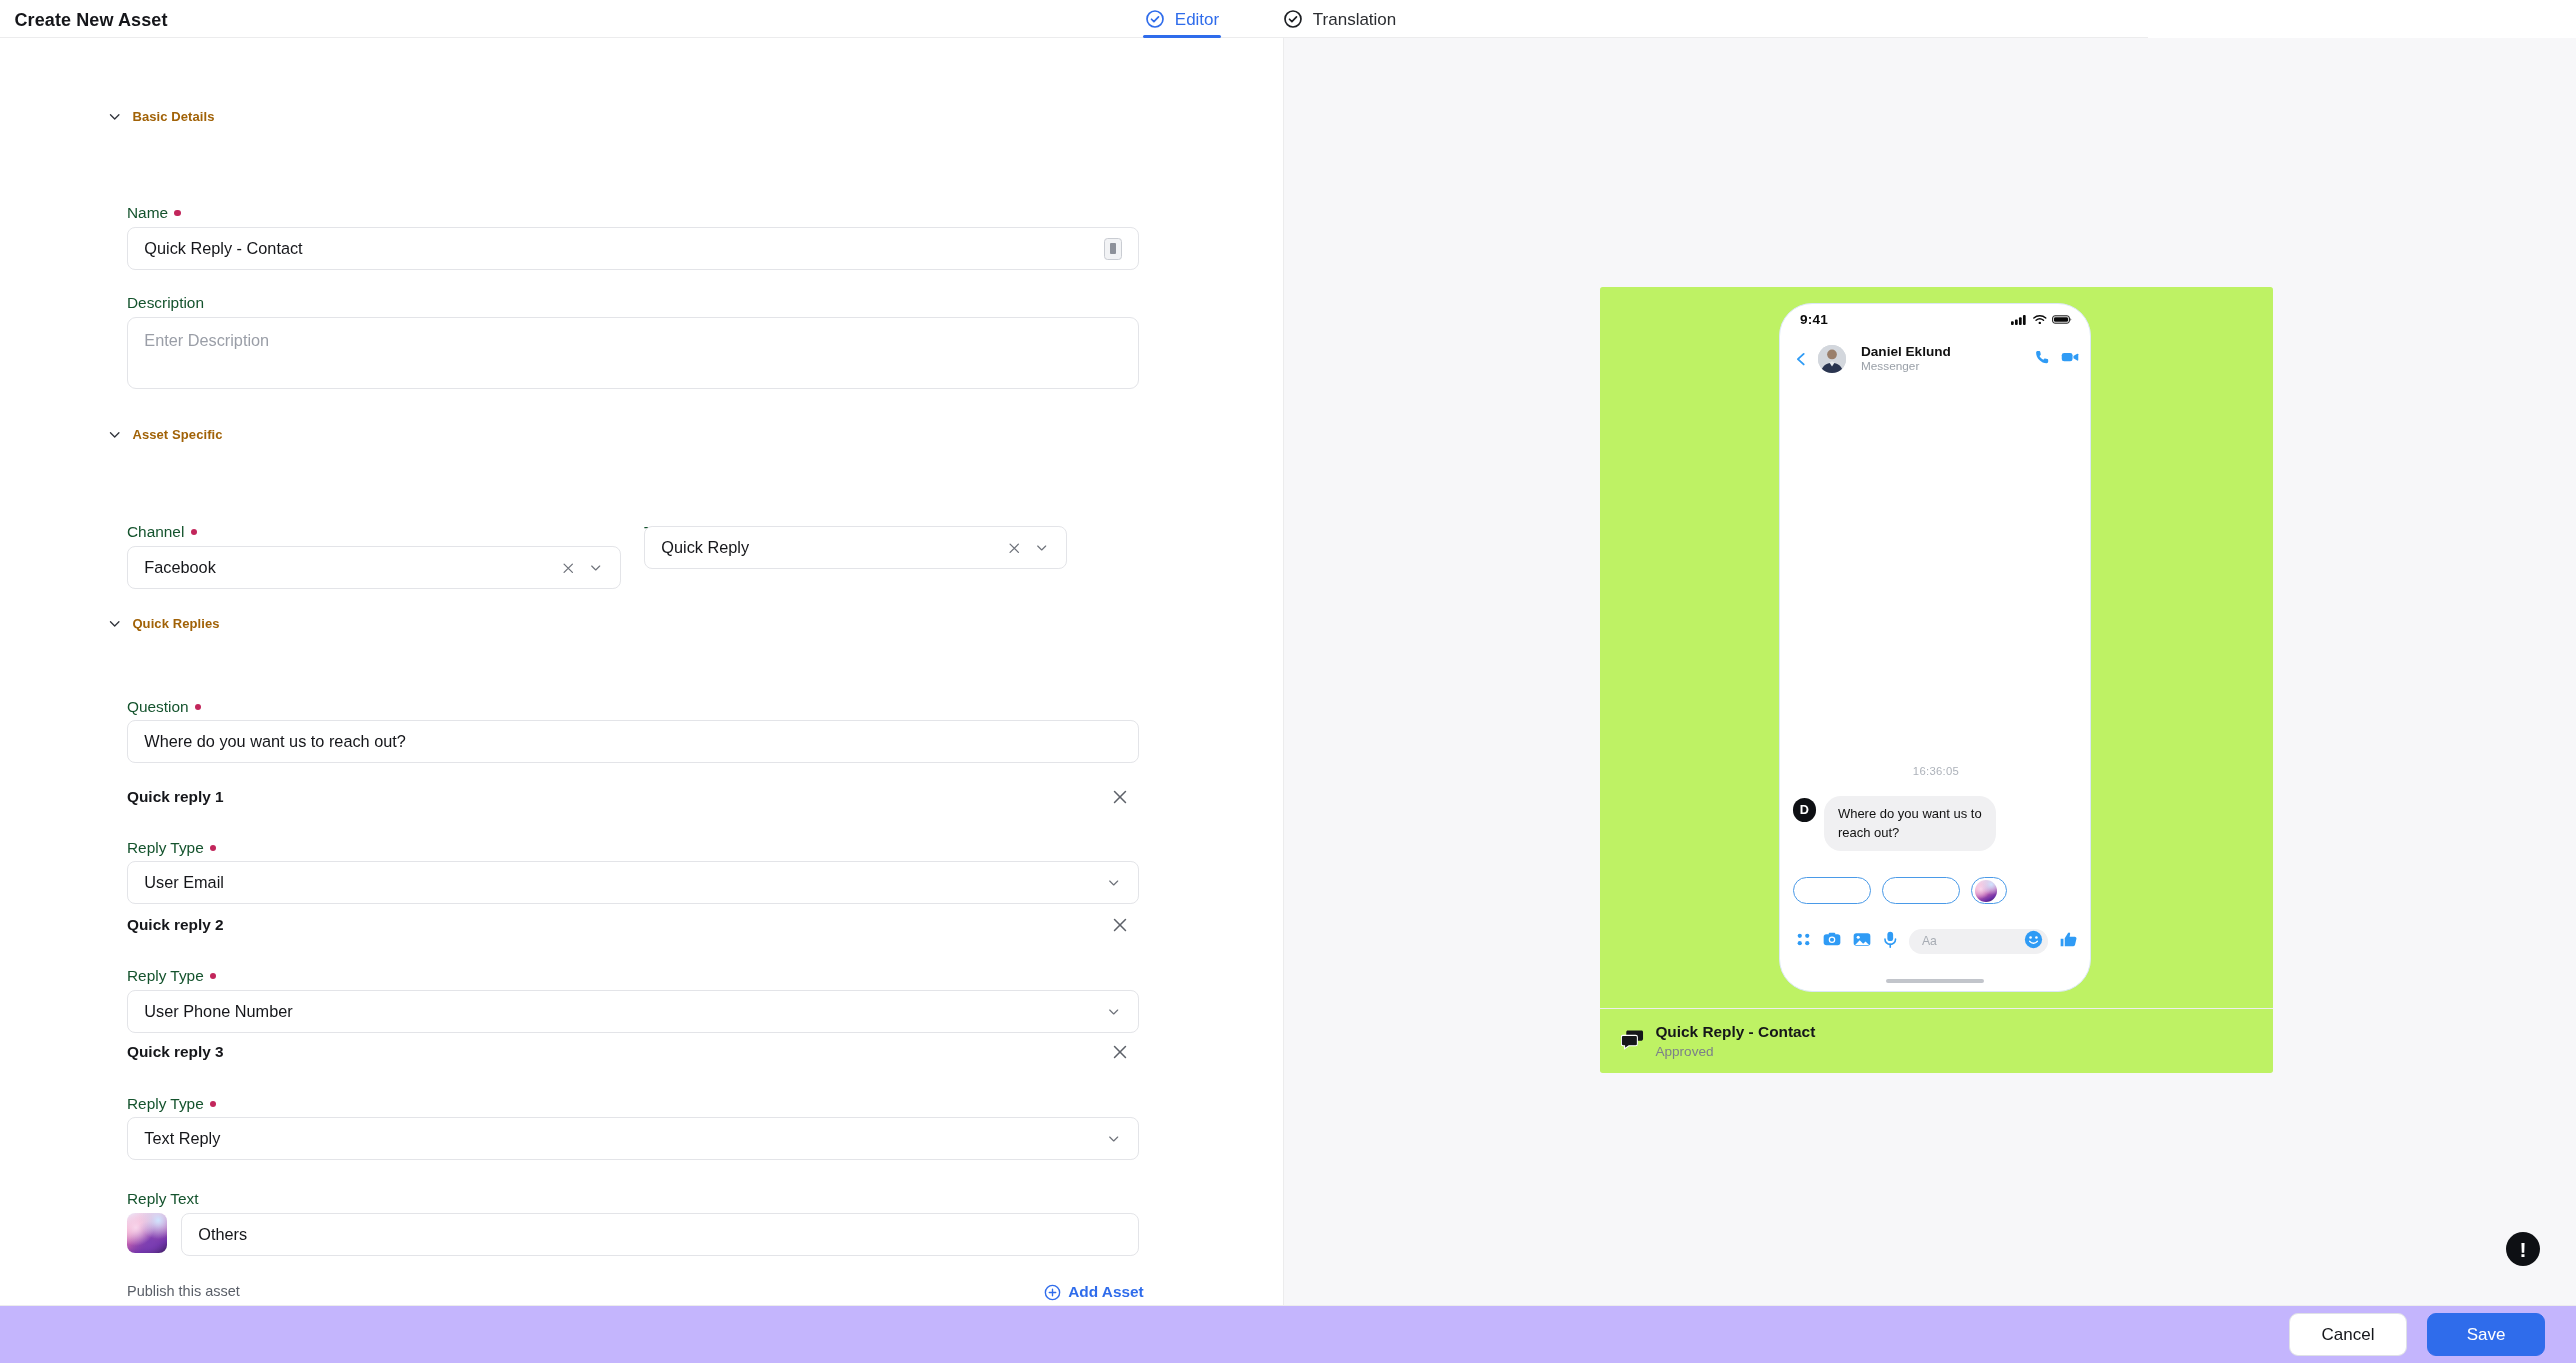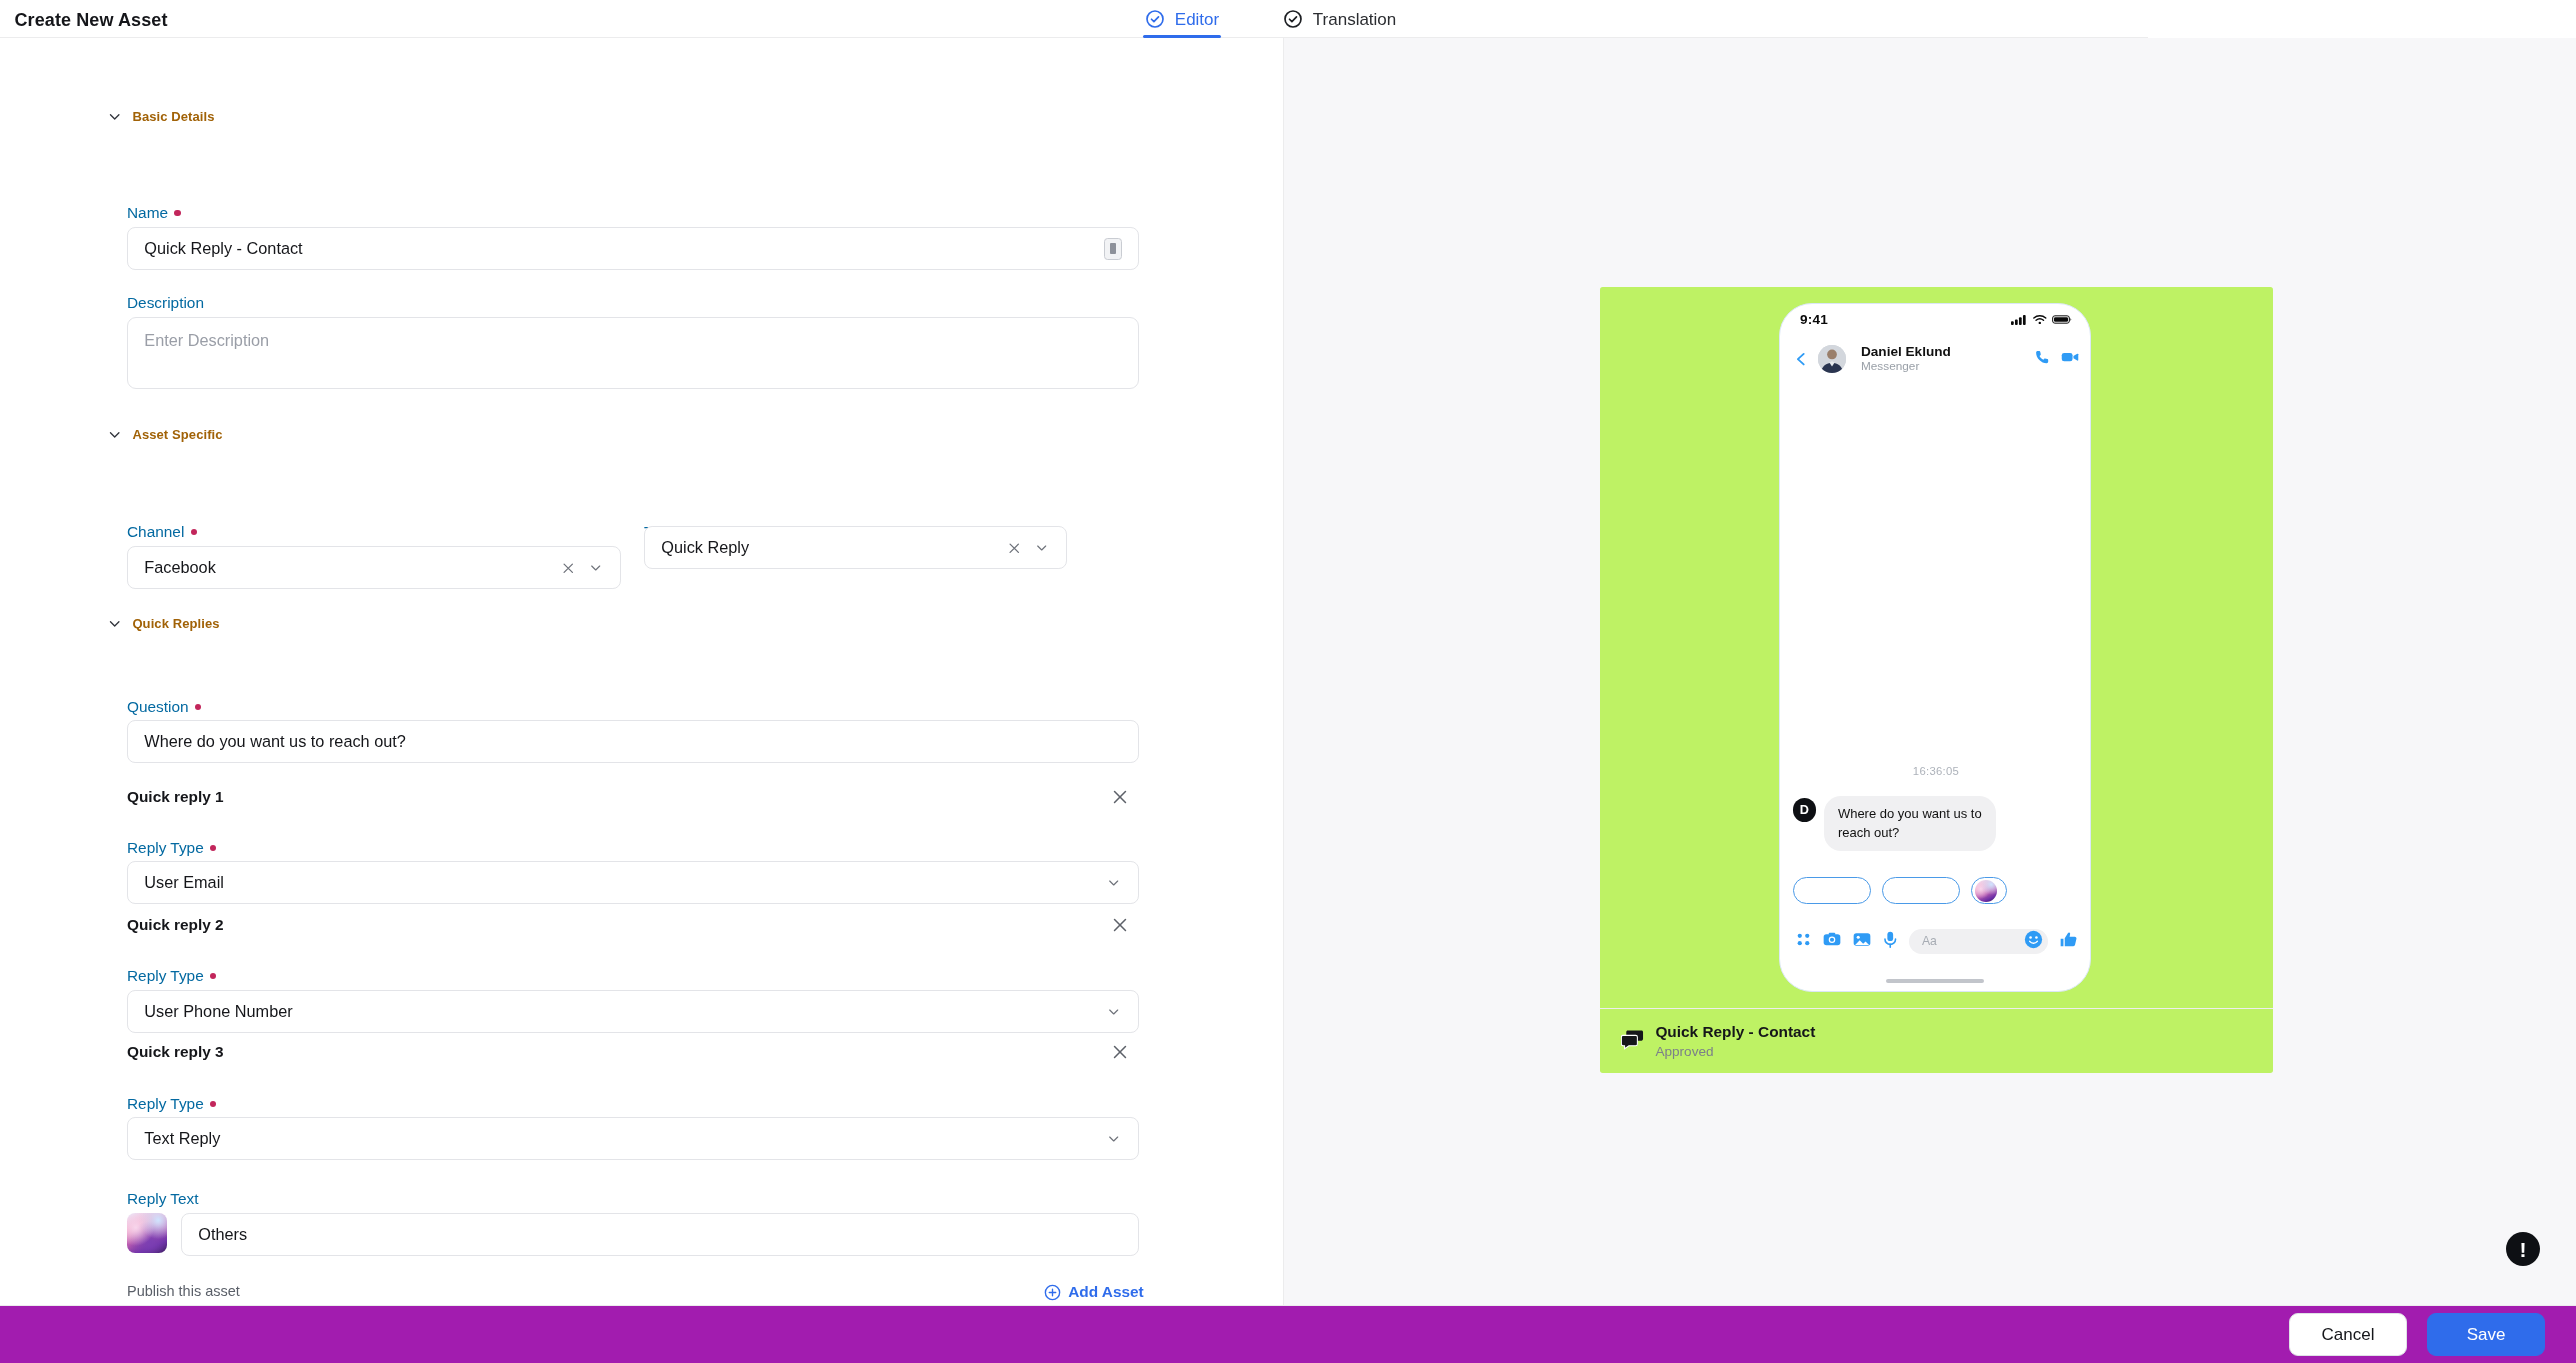--- a/index.html
+++ b/index.html
@@ -50,21 +50,21 @@
   }
 
   
   .section-head {
     position: absolute; display: flex; align-items: center; gap: 10px;
   }
   .section-head .ttl { font-size: 13px; font-weight: 700; color: #a16207; letter-spacing: 0.1px; }
   .caret { width: 15.4px; height: 15.4px; display: block; }
 
   .field-label {
-    position: absolute; font-size: 15.4px; color: #0369a1; display: flex; align-items: center; gap: 6.3px;
+    position: absolute; font-size: 15.4px; color: #14532d; display: flex; align-items: center; gap: 6.3px;
   }
   .req-dot { width: 6.3px; height: 6.3px; border-radius: 50%; background: #c2265b; display: block; }
 
   .input-box {
     position: absolute;
     background: #fff;
     border: 0.9px solid #e3e4e8;
     border-radius: 8.1px;
     display: flex; align-items: center;
     font-size: 16.3px; color: #15161a;
@@ -205,21 +205,21 @@
     border-top: 0.9px solid #ededef;
     display: flex; align-items: center; gap: 11.8px; padding: 0 21px;
   }
   .foot-texts { display: flex; flex-direction: column; gap: 3.6px; }
   .foot-title { font-size: 15.4px; font-weight: 700; color: #15161a; }
   .foot-status { font-size: 13.6px; color: #7c8089; }
 
   
   .footer {
     position: absolute; left: 0; top: 1305px; width: 2576px; height: 58px;
-    background: #a21caf; border-top: 0.9px solid #ececed;
+    background: #c4b5fd; border-top: 0.9px solid #ececed;
     display: flex; align-items: center; justify-content: flex-end;
     gap: 20px; padding-right: 31px;
   }
   .btn {
     height: 43px; border-radius: 9px; font-size: 17px; cursor: pointer;
     display: flex; align-items: center; justify-content: center;
     font-family: "Liberation Sans", sans-serif;
   }
   .btn-cancel { width: 118px; background: #fff; border: 0.9px solid #dfe1e6; color: #15161a; }
   .btn-save { width: 118px; background: #2f6ceb; border: 0.9px solid #2f6ceb; color: #fff; }

